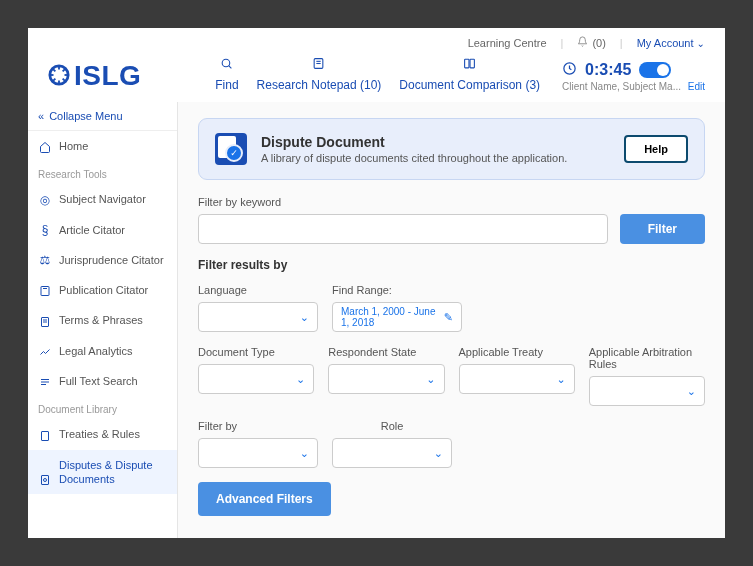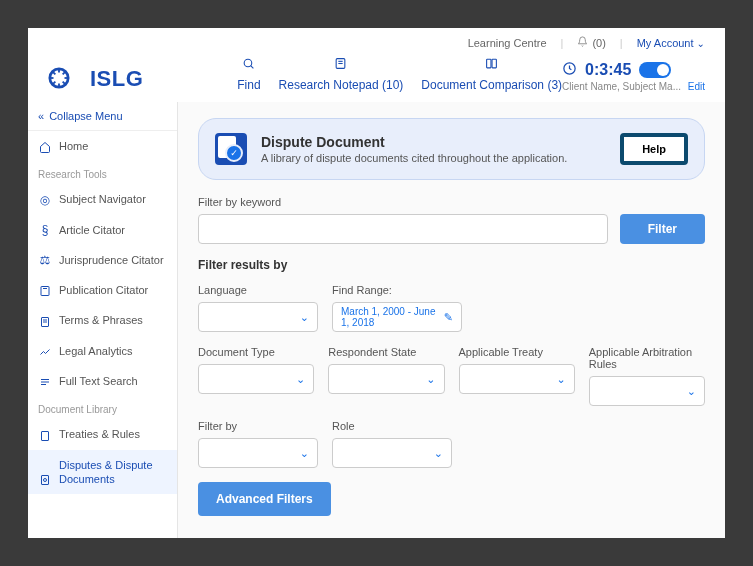--- a/index.html
+++ b/index.html
@@ -5,49 +5,49 @@
 * { box-sizing: border-box; margin: 0; padding: 0; }
 body { background: #3a3a3a; font-family: Arial, Helvetica, sans-serif; font-size: 12px; color: #333; display: flex; align-items: center; justify-content: center; min-height: 100vh; }
 .window { width: 753px; height: 566px; background: #3a3a3a; padding: 28px; }
 .app { width: 100%; height: 100%; background: #fff; display: flex; flex-direction: column; }
 .topbar { display: flex; justify-content: flex-end; align-items: center; padding: 8px 20px; font-size: 11px; color: #666; gap: 14px; }
 .topbar .divider { color: #ccc; }
 .bell-group { display: flex; align-items: center; gap: 4px; }
 .chev { font-size: 10px; }
 .header2 { display: flex; align-items: flex-end; padding: 0 20px 10px 20px; }
 .logo { display: flex; align-items: center; gap: 4px; }
-.logo-text { color: #1a4db3; font-weight: 800; font-size: 22px; letter-spacing: 0.5px; margin-left: 16px; }
+.logo-text { color: #1a4db3; font-weight: 800; font-size: 28px; letter-spacing: 0.5px; }
 .logo-icon svg { width: 22px; height: 22px; }
 .navlinks { display: flex; align-items: center; gap: 18px; margin-left: auto; color: #1a4db3; font-size: 12px; }
 .navlinks .nl { display: flex; align-items: center; gap: 5px; cursor: pointer; flex-direction: column; }
-.timerbox { text-align: left; }
+.timerbox { margin-left: 22px; text-align: left; }
 .timerline { display: flex; align-items: center; gap: 8px; color: #1a4db3; }
 .timer-text { font-size: 16px; font-weight: 600; }
 .toggle { width: 32px; height: 16px; border-radius: 10px; background: #1a73e8; position: relative; }
 .toggle::after { content: ''; position: absolute; right: 2px; top: 2px; width: 12px; height: 12px; border-radius: 50%; background: #fff; }
 .client-line { font-size: 10px; color: #888; margin-top: 2px; }
 .client-line .edit { color: #1a73e8; cursor: pointer; margin-left: 4px; }
 .body { flex: 1; display: flex; overflow: hidden; }
 .sidebar { width: 150px; border-right: 1px solid #e5e5e5; background: #fff; font-size: 11px; display: flex; flex-direction: column; }
 .collapse { color: #1a4db3; padding: 8px 10px; display: flex; align-items: center; gap: 5px; cursor: pointer; border-bottom: 1px solid #eee; }
 .side-item { padding: 8px 10px; display: flex; align-items: flex-end; gap: 7px; color: #555; cursor: pointer; }
 .side-item.active { background: #eef4ff; color: #1a4db3; }
 .side-item.active .icn { color: #1a4db3; }
 .side-group { padding: 8px 10px 4px 10px; font-size: 10px; color: #999; }
 .icn { width: 14px; display: flex; justify-content: center; color: #1a4db3; font-size: 12px; }
 .side-item span.txt { flex: 1; line-height: 1.3; }
 .main { flex: 1; background: #fafafa; padding: 16px 20px; overflow: auto; }
-.banner { background: #e8eefb; border: 1px solid #c7d6f2; border-radius: 18px; padding: 14px 16px; display: flex; align-items: center; gap: 14px; margin-bottom: 16px; }
+.banner { background: #e8eefb; border: 1px solid #c7d6f2; border-radius: 9px; padding: 14px 16px; display: flex; align-items: center; gap: 14px; margin-bottom: 16px; }
 .banner-icon { width: 32px; height: 32px; background: #1a4db3; border-radius: 4px; display: flex; align-items: center; justify-content: center; color: #fff; position: relative; }
 .banner-icon::before { content: ''; position: absolute; left: 3px; top: 3px; width: 18px; height: 22px; background: #fff; border-radius: 2px; }
 .banner-icon::after { content: '✓'; position: absolute; right: 4px; bottom: 3px; width: 14px; height: 14px; border-radius: 50%; background: #1a73e8; color: #fff; font-size: 9px; display: flex; align-items: center; justify-content: center; border: 2px solid #e8eefb; }
 .banner-text { flex: 1; }
 .banner-title { font-size: 14px; font-weight: 600; color: #333; margin-bottom: 2px; }
 .banner-sub { font-size: 11px; color: #555; }
-.help-btn { background: #fff; border: 4px solid #0c4a6e; border-radius: 4px; padding: 6px 18px; font-size: 11px; font-weight: 600; cursor: pointer; }
+.help-btn { background: #fff; border: 2px solid #0c4a6e; border-radius: 4px; padding: 6px 18px; font-size: 11px; font-weight: 600; cursor: pointer; }
 .sec-label { font-size: 11px; color: #555; margin-bottom: 6px; }
 .row { display: flex; gap: 12px; margin-bottom: 14px; }
 .input, .select { border: 1px solid #ccc; border-radius: 4px; background: #fff; height: 30px; padding: 0 8px; font-size: 11px; color: #333; }
 .kw-input { flex: 1; }
 .filter-btn { background: #4a90e2; color: #fff; border: none; border-radius: 4px; padding: 0 28px; height: 30px; font-size: 12px; font-weight: 600; cursor: pointer; }
 .adv-btn { background: #4a90e2; color: #fff; border: none; border-radius: 4px; padding: 10px 18px; font-size: 12px; font-weight: 600; cursor: pointer; }
 .filter-title { font-size: 12px; font-weight: 700; color: #333; margin: 6px 0 12px 0; }
 .fgrid { display: flex; gap: 14px; margin-bottom: 14px; }
 .fcol { flex: 1; display: flex; flex-direction: column; gap: 6px; }
 .fcol label { font-size: 11px; color: #555; }
@@ -294,21 +294,21 @@
       </div>
 
       <div class="fgrid">
         <div class="fcol" style="max-width:120px;">
           <label>Filter by</label>
           <div class="select">
                 <span></span>
                 <span class="chv">⌄</span>
               </div>
         </div>
-        <div class="fcol" style="max-width:120px;">
+        <div class="fcol" style="max-width:120px;text-align:center;">
           <label>Role</label>
           <div class="select">
                 <span></span>
                 <span class="chv">⌄</span>
               </div>
         </div>
       </div>
 
       <button class="adv-btn">Advanced Filters</button>
     </div>

